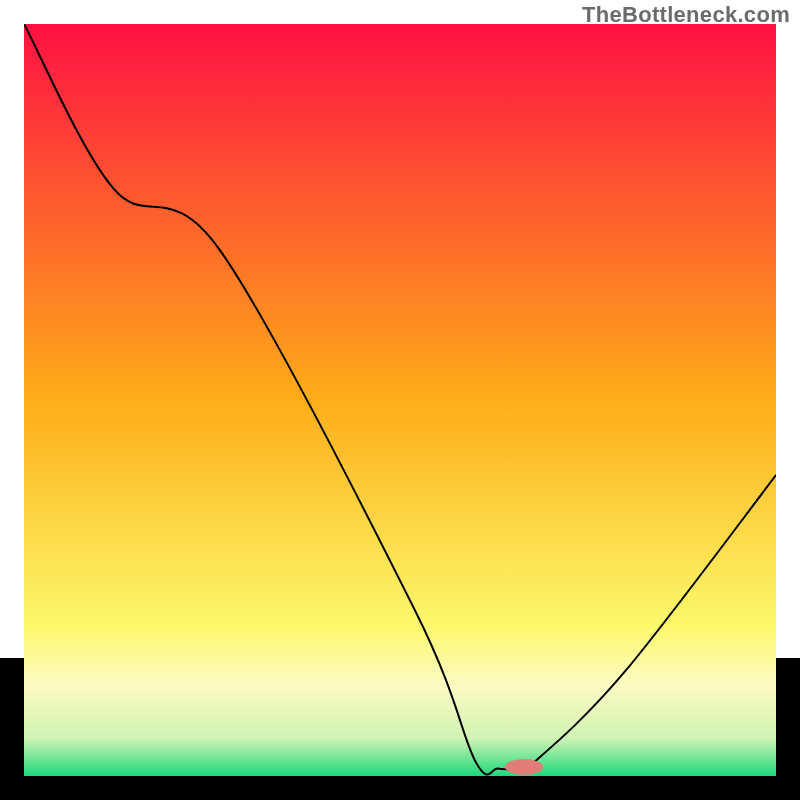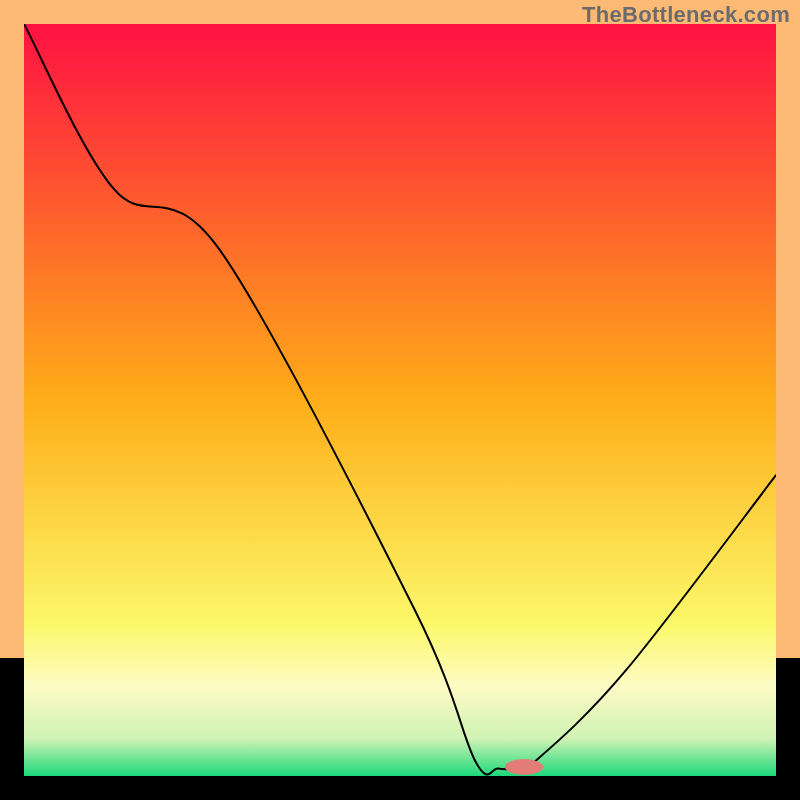--- a/index.html
+++ b/index.html
@@ -7,21 +7,21 @@
     padding: 0;
     width: 800px;
     height: 800px;
     background: #000;
     font-family: Arial, Helvetica, sans-serif;
   }
   .frame {
     position: relative;
     width: 800px;
     height: 658px;
-    background: #fdba74;
+    background: #ffffff;
   }
   .watermark {
     position: absolute;
     top: 2px;
     right: 10px;
     z-index: 5;
     color: #6b6b6b;
     font-size: 22px;
     font-weight: 600;
     letter-spacing: 0.3px;

